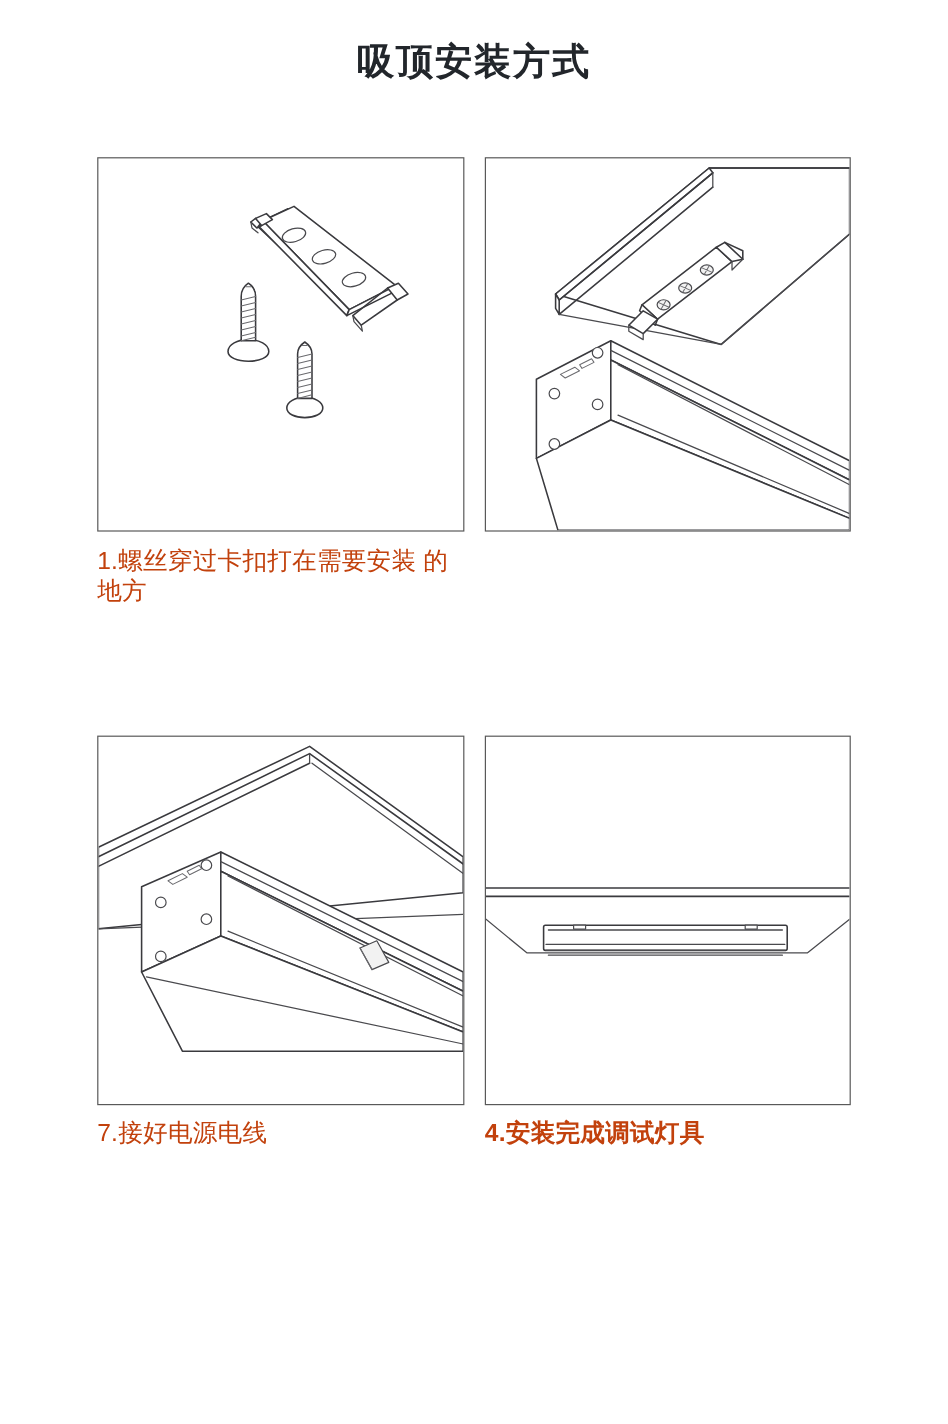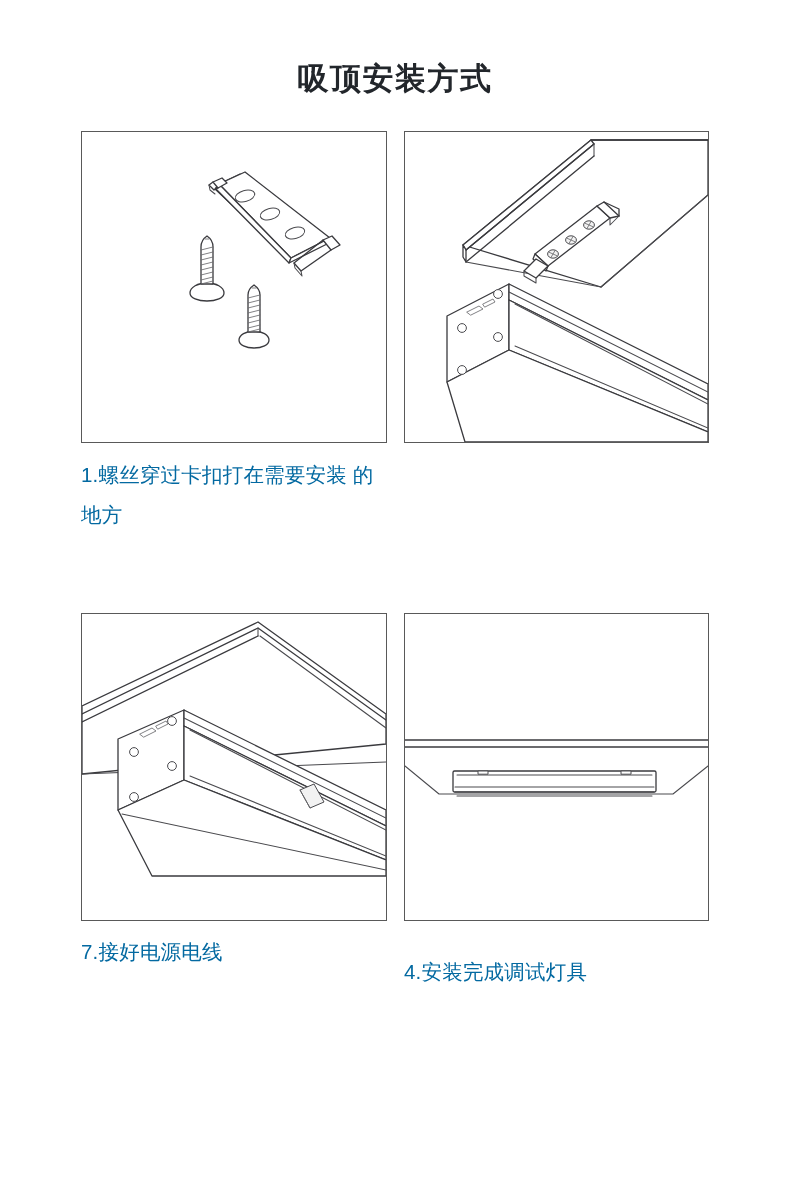--- a/index.html
+++ b/index.html
@@ -16,21 +16,21 @@
     overflow: hidden;
   }
   .page {
     width: 790px;
     height: 1187px;
     position: relative;
   }
   .page-title {
     position: absolute;
     left: 0;
-    top: 60px;
+    top: 33px;
     width: 790px;
     text-align: center;
     font-size: 31px;
     font-weight: bold;
     letter-spacing: 1.5px;
     color: #22262b;
     line-height: 1.2;
   }
   .panel {
     position: absolute;
@@ -43,29 +43,29 @@
     display: block;
   }
   .panel-1 { left: 81px;  top: 131px; width: 306px; height: 312px; }
   .panel-2 { left: 404px; top: 131px; width: 305px; height: 312px; }
   .panel-3 { left: 81px;  top: 613px; width: 306px; height: 308px; }
   .panel-4 { left: 404px; top: 613px; width: 305px; height: 308px; }
 
   .caption {
     position: absolute;
     font-size: 20.5px;
-    line-height: 40px;
-    color: #0369a1;
+    line-height: 25px;
+    color: #c2410c;
     letter-spacing: 0.2px;
     white-space: pre-wrap;
   }
   .cap-1 { left: 81px;  top: 455px; width: 310px; }
   .cap-2 { left: 404px; top: 455px; width: 310px; }
   .cap-3 { left: 81px;  top: 932px; width: 310px; }
-  .cap-4 { left: 404px; top: 952px; width: 310px; }
+  .cap-4 { left: 404px; top: 932px; width: 310px; font-weight: bold; }
 
   .ln { fill: none; stroke: #3a3a3e; stroke-width: 1.3; stroke-linejoin: round; stroke-linecap: round; }
   .ln-thin { fill: none; stroke: #4a4a4e; stroke-width: 1.05; stroke-linejoin: round; stroke-linecap: round; }
   .ln-hair { fill: none; stroke: #6a6a6e; stroke-width: 0.85; stroke-linejoin: round; stroke-linecap: round; }
   .fillw { fill: #ffffff; stroke: #3a3a3e; stroke-width: 1.3; stroke-linejoin: round; }
   .fillw-thin { fill: #ffffff; stroke: #4a4a4e; stroke-width: 1.0; stroke-linejoin: round; }
   .fill-lt { fill: #f2f2f2; stroke: #4a4a4e; stroke-width: 1.0; stroke-linejoin: round; }
 </style>
 </head>
 <body>

